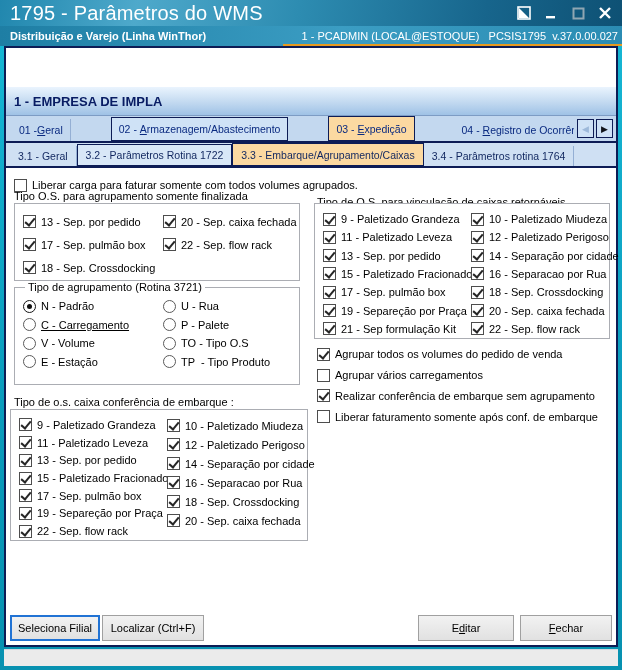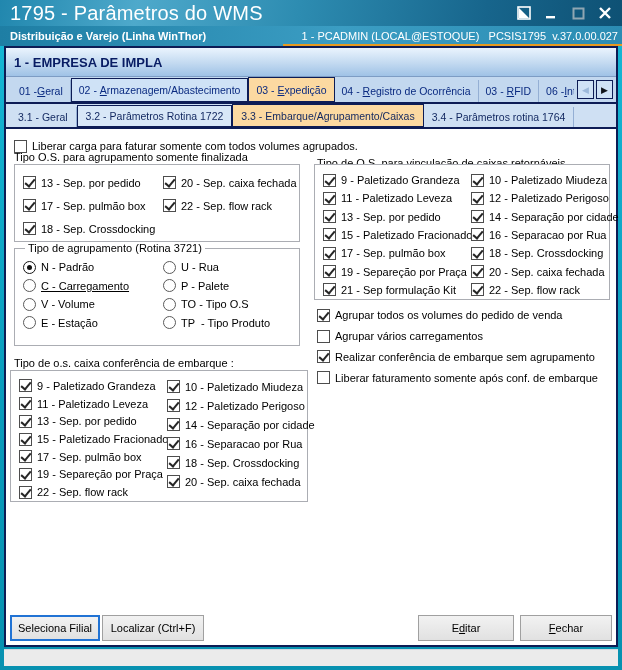--- a/index.html
+++ b/index.html
@@ -30,28 +30,28 @@
   .main{
     position:absolute; top:46px; left:4px; right:4px; height:601px;
     border:2px solid #0d1c55; background:#fff;
     display:flex; flex-direction:column;
   }
   .band-header{
     height:29px; flex:none;
     background:linear-gradient(180deg,#eaf4fe 0%,#c2d9f0 55%,#9fc2e6 100%);
     border-bottom:1px solid #7d9cc4;
     display:flex; align-items:center; padding-left:8px;
-    font-size:13px; font-weight:bold; color:#081c63;
+    font-size:13px; font-weight:bold; color:#081c63;margin-top:39px;
   }
   
   .tabrow1{
     position:relative; height:27px; flex:none; background:#c3d8ef;
     border-bottom:2px solid #0d1c55; display:flex; align-items:flex-end; overflow:hidden;
   }
-  .tabs-strip{ display:flex; align-items:flex-end; height:100%; padding-left:6px; margin-right:42px; overflow:hidden; }
+  .tabs-strip{ display:flex; align-items:flex-end; height:100%; padding-left:6px; margin-right:42px; overflow:hidden;gap:40px; }
   .tab{
     font-size:10.5px; color:#0a2a80; white-space:pre; padding:5px 7px 5px 7px;
     border-right:1px solid #94afd4; height:22px; display:flex; align-items:center; cursor:default;
   }
   .tab.boxed{ border:1px solid #0d1c55; height:24px; background:#cfe2f6; }
   .tab.active{ background:#fcd9a1; border:1px solid #0d1c55; height:25px; font-weight:normal; }
   .u{ text-decoration:underline; }
   .tab-arrows{ position:absolute; right:3px; top:3px; display:flex; gap:2px; }
   .arrow-btn{
     width:17px; height:19px; background:#cfe2f6; border:1px solid #0d1c55;

